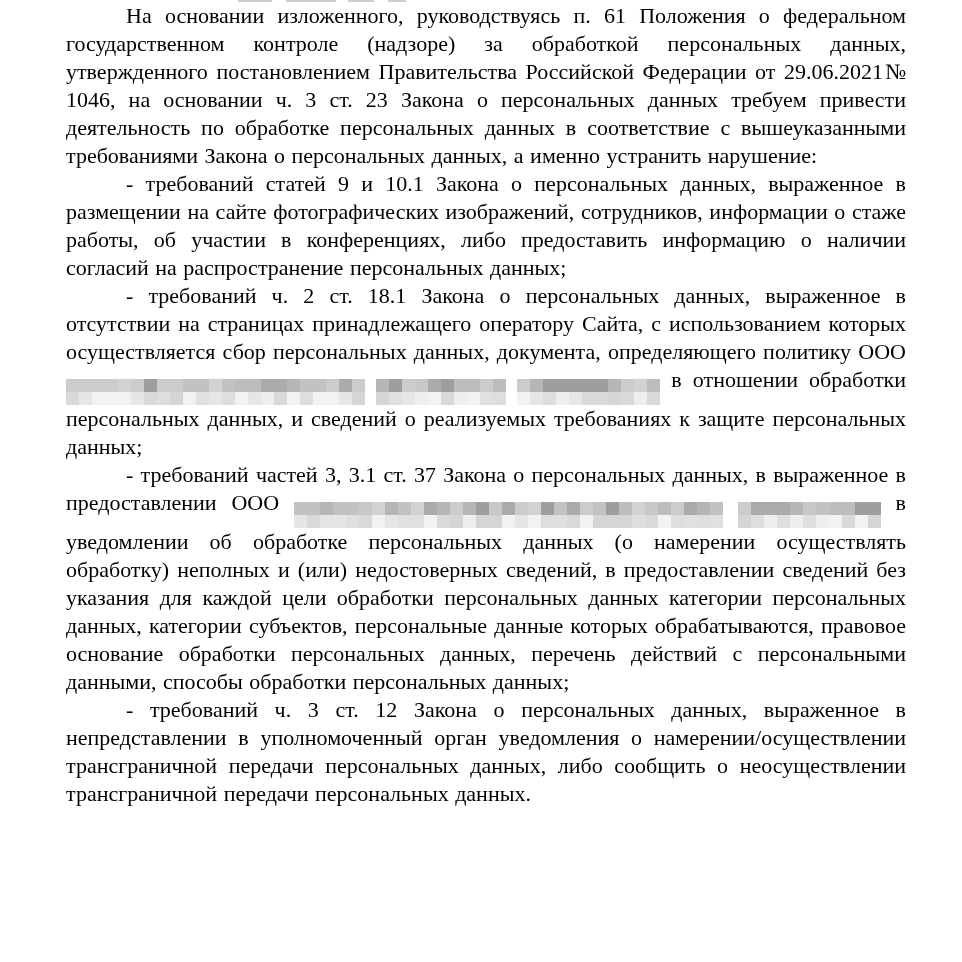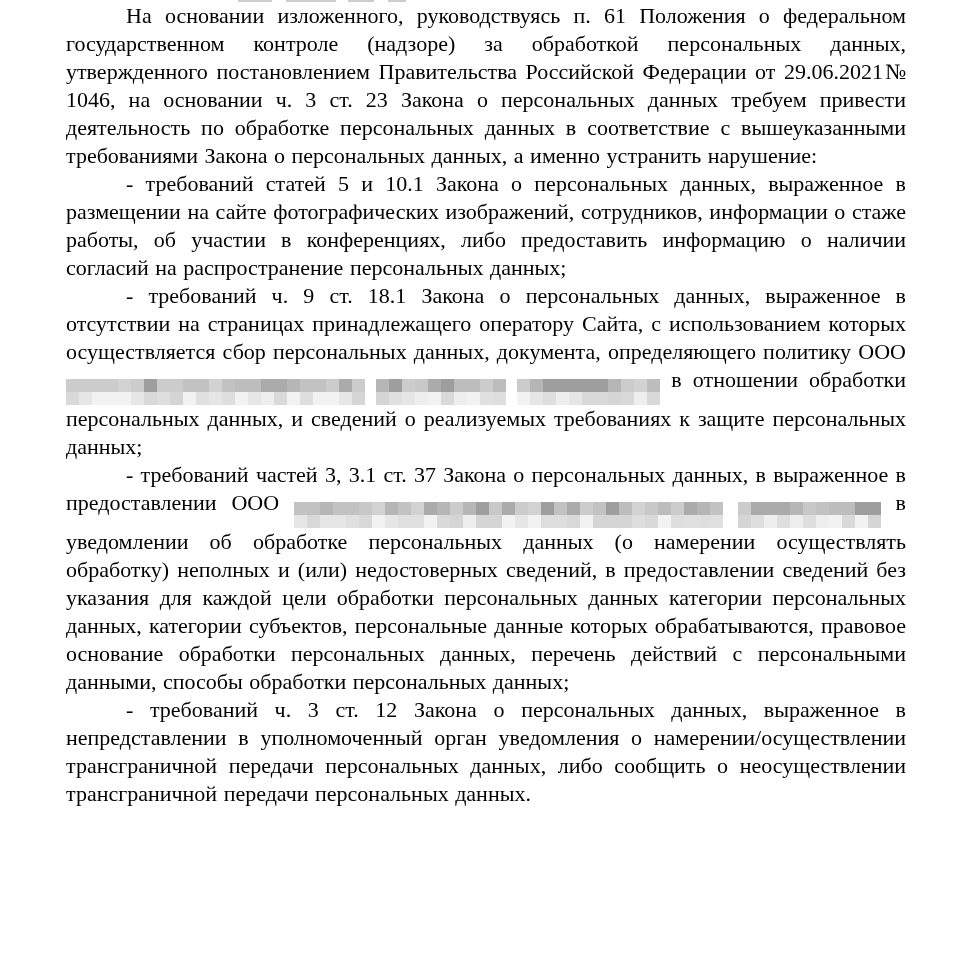--- a/index.html
+++ b/index.html
@@ -59,22 +59,22 @@
 
 <div class="page">
   <div class="top-artifact" id="top-artifact">
       <b style="left: 238px; width: 34px;"></b>
       <b style="left: 286px; width: 50px;"></b>
       <b style="left: 348px; width: 26px;"></b>
       <b style="left: 388px; width: 18px;"></b>
     </div>
   <div class="doc-body" id="doc-body">
       <p class="para"><span>На основании изложенного, руководствуясь п. 61 Положения о федеральном государственном контроле (надзоре) за обработкой персональных данных, утвержденного постановлением Правительства Российской Федерации от 29.06.2021№ 1046, на основании ч. 3 ст. 23 Закона о персональных данных требуем привести деятельность по обработке персональных данных в соответствие с вышеуказанными требованиями Закона о персональных данных, а именно устранить нарушение:</span></p>
-      <p class="para"><span>- требований статей 5 и 10.1 Закона о персональных данных, выраженное в размещении на сайте фотографических изображений, сотрудников, информации о стаже работы, об участии в конференциях, либо предоставить информацию о наличии согласий на распространение персональных данных;</span></p>
-      <p class="para"><span>- требований ч. 9 ст. 18.1 Закона о персональных данных, выраженное в отсутствии на страницах принадлежащего оператору Сайта, с использованием которых осуществляется сбор персональных данных, документа, определяющего политику ООО </span><span class="redaction" style="width: 299px;">
+      <p class="para"><span>- требований статей 9 и 10.1 Закона о персональных данных, выраженное в размещении на сайте фотографических изображений, сотрудников, информации о стаже работы, об участии в конференциях, либо предоставить информацию о наличии согласий на распространение персональных данных;</span></p>
+      <p class="para"><span>- требований ч. 2 ст. 18.1 Закона о персональных данных, выраженное в отсутствии на страницах принадлежащего оператору Сайта, с использованием которых осуществляется сбор персональных данных, документа, определяющего политику ООО </span><span class="redaction" style="width: 299px;">
           <i style="background: rgb(204, 204, 204);"></i>
           <i style="background: rgb(204, 204, 204);"></i>
           <i style="background: rgb(204, 204, 204);"></i>
           <i style="background: rgb(204, 204, 204);"></i>
           <i style="background: rgb(210, 210, 210);"></i>
           <i style="background: rgb(204, 204, 204);"></i>
           <i style="background: rgb(158, 158, 158);"></i>
           <i style="background: rgb(204, 204, 204);"></i>
           <i style="background: rgb(204, 204, 204);"></i>
           <i style="background: rgb(194, 194, 194);"></i>

